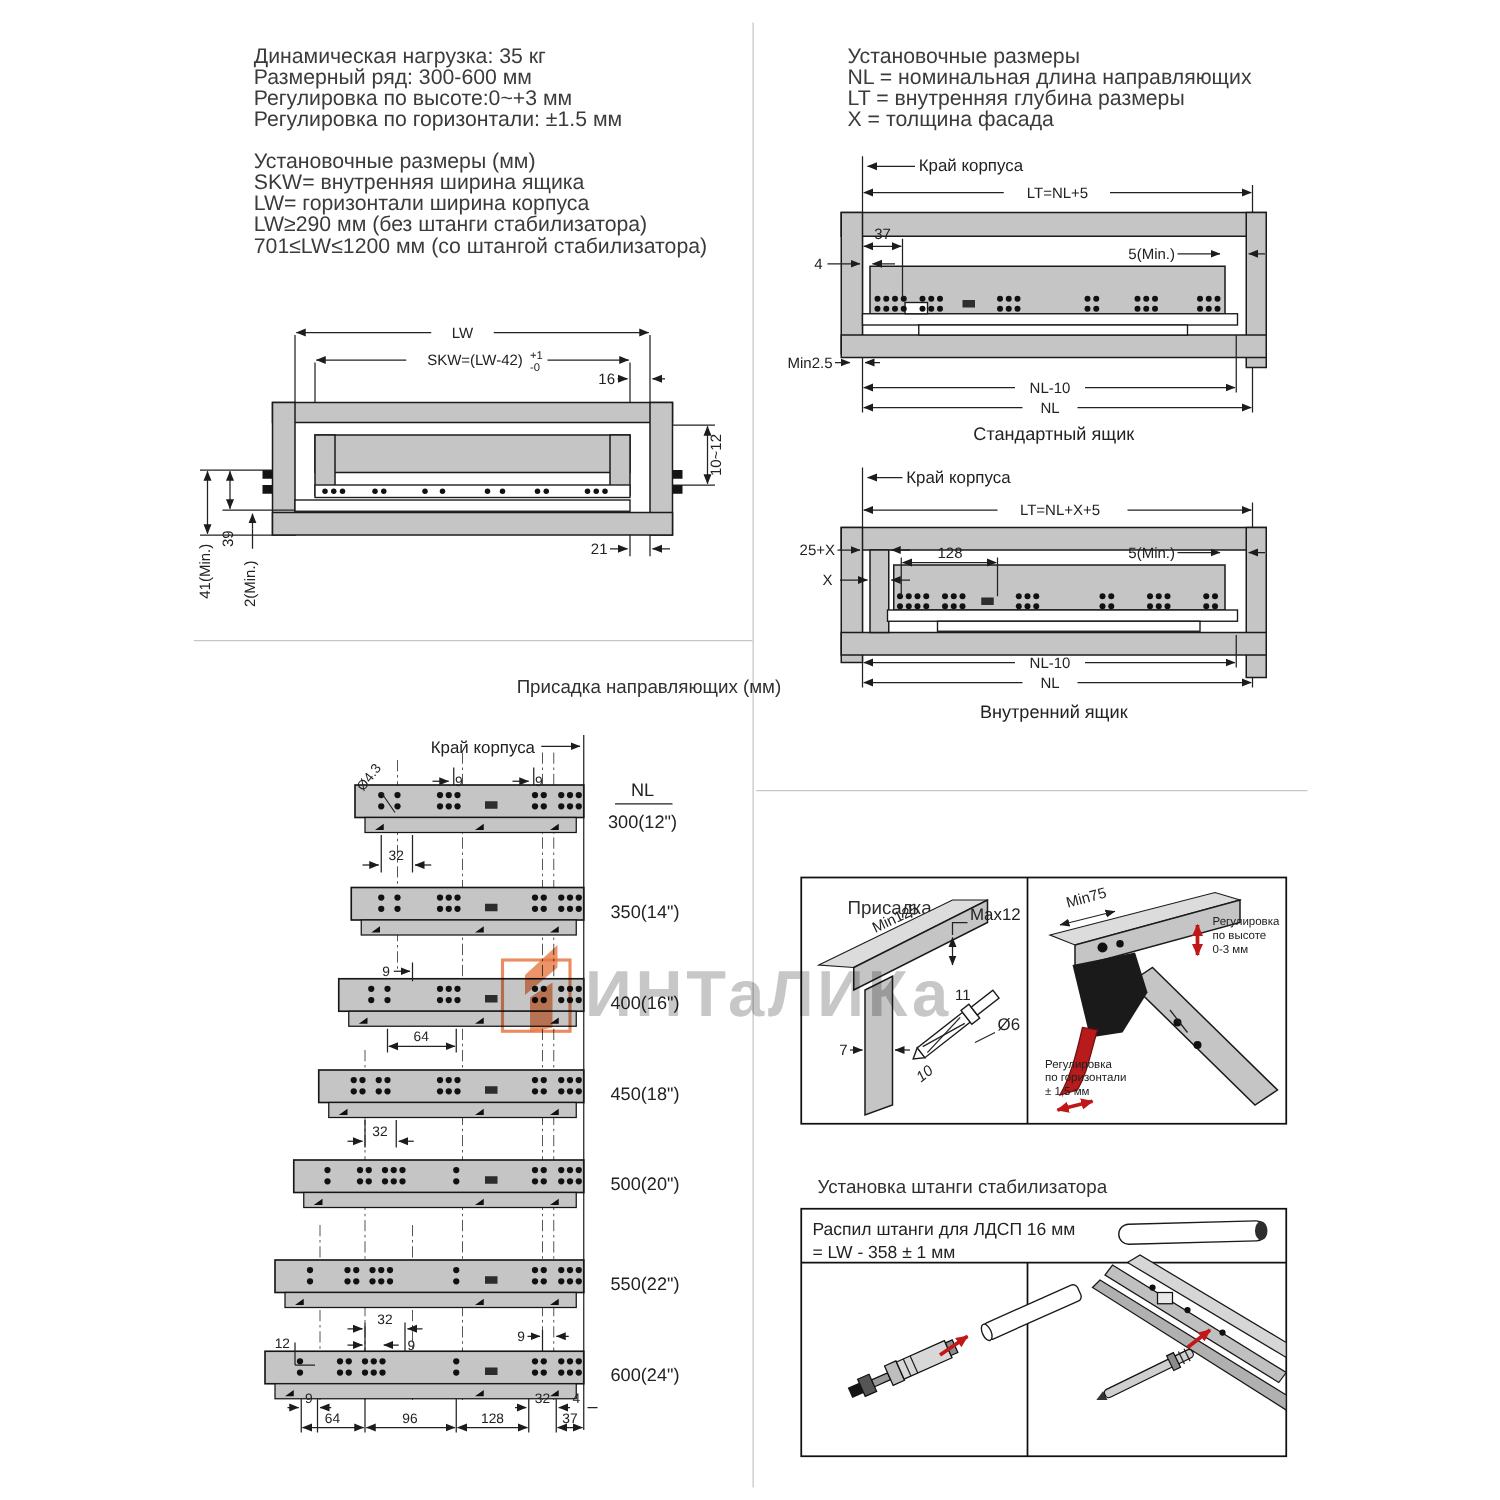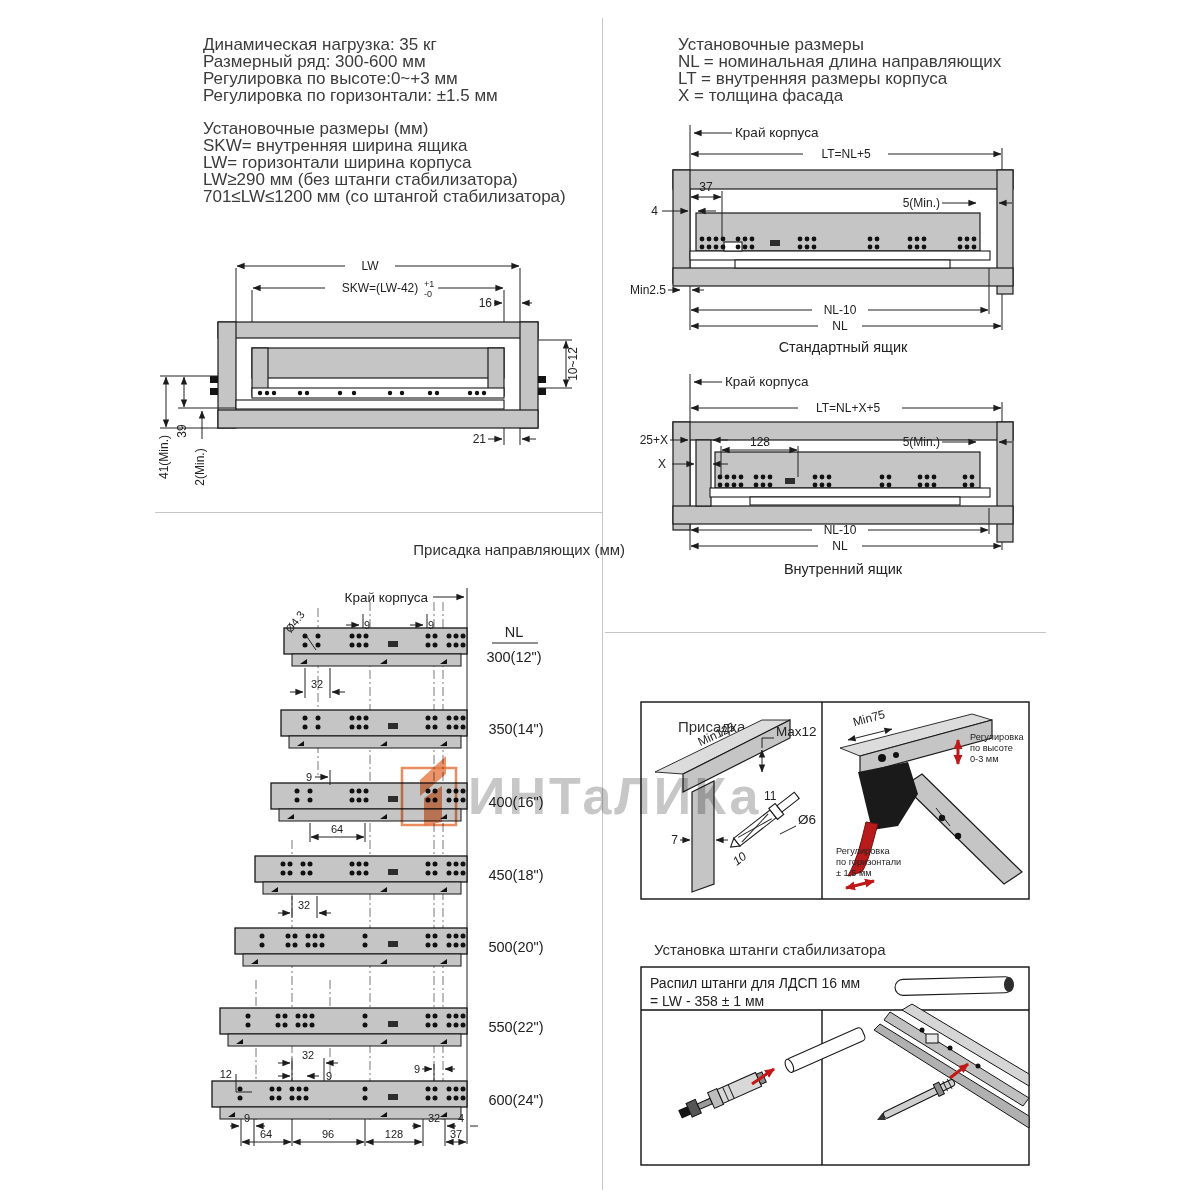--- a/index.html
+++ b/index.html
@@ -42,21 +42,21 @@
   <div class="specline">Установочные размеры (мм)</div>
   <div class="specline">SKW= внутренняя ширина ящика</div>
   <div class="specline">LW= горизонтали ширина корпуса</div>
   <div class="specline">LW≥290 мм (без штанги стабилизатора)</div>
   <div class="specline">701≤LW≤1200 мм (со штангой стабилизатора)</div>
 </div>
 
 <div class="abs" style="left:678px;top:36px;">
   <div class="specline">Установочные размеры</div>
   <div class="specline">NL = номинальная длина направляющих</div>
-  <div class="specline">LT = внутренняя размеры корпуса</div>
+  <div class="specline">LT = внутренняя глубина размеры</div>
   <div class="specline">X = толщина фасада</div>
 </div>
 
 <svg class="abs d" style="left:620px;top:118px;" width="420" height="248">
     <defs>
       <marker id="arr" viewBox="0 0 10 10" refX="9.5" refY="5" markerWidth="8" markerHeight="8" markerUnits="userSpaceOnUse" orient="auto-start-reverse">
         <path d="M0,1 L10,5 L0,9 Z" fill="#1c1c1c"></path>
       </marker>
       <marker id="arrR" viewBox="0 0 10 10" refX="9" refY="5" markerWidth="10" markerHeight="10" markerUnits="userSpaceOnUse" orient="auto-start-reverse">
         <path d="M0,0.5 L10,5 L0,9.5 Z" fill="#c01818"></path>

